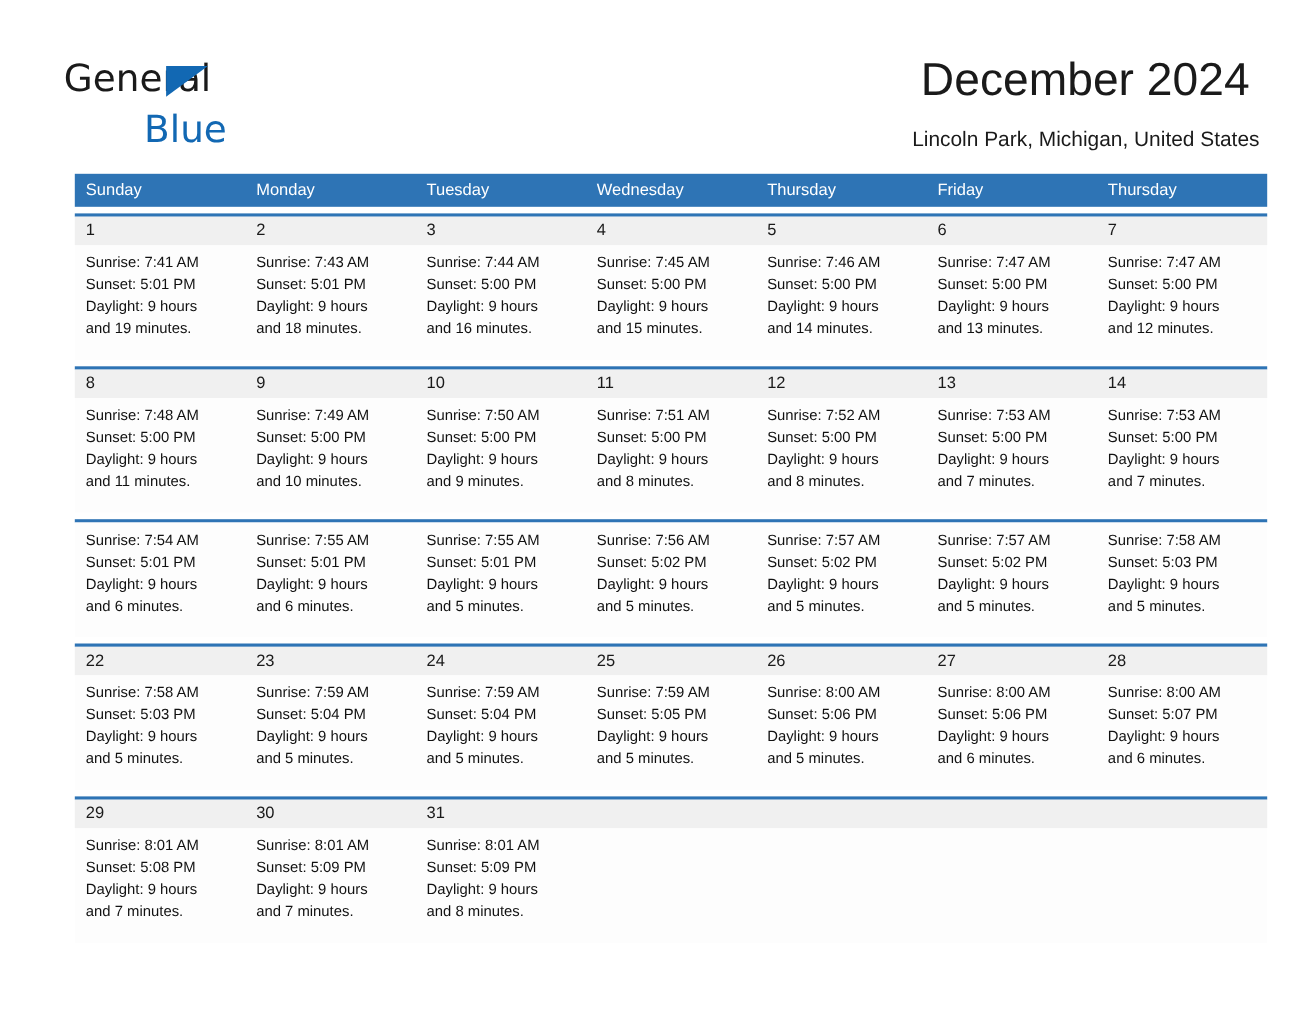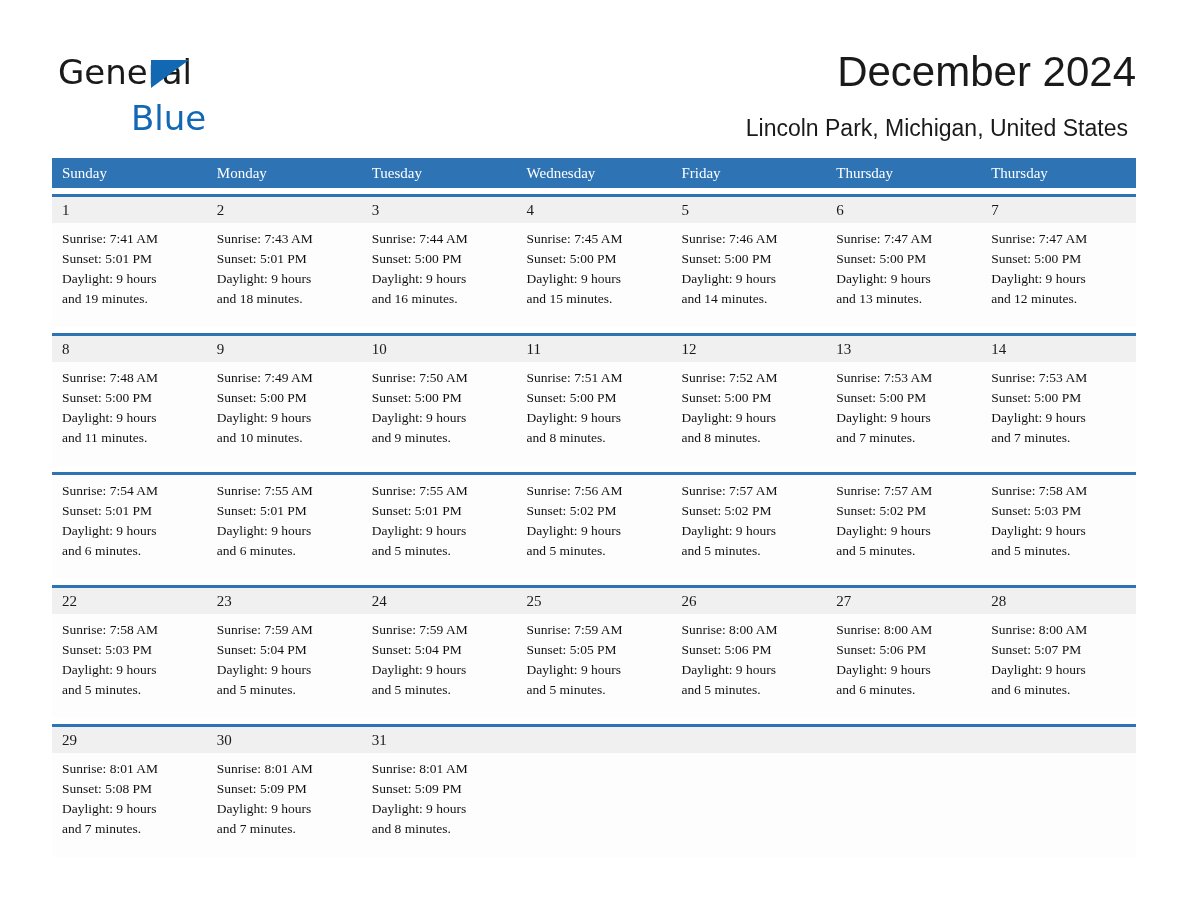--- a/index.html
+++ b/index.html
@@ -78,37 +78,36 @@
     font-size: 42px;
     font-weight: 400;
     color: #1a1a1a;
     letter-spacing: 0px;
     text-align: left;
     line-height: 50px;
     white-space: nowrap;
   }
   .subtitle {
     position: absolute;
-    right: 60px;
+    right: 43px;
     top: 114px;
-    font-size: 23px;
+    font-size: 19px;
     font-weight: 400;
     color: #1a1a1a;
     text-align: center;
     line-height: 28px;
     white-space: nowrap;
   }
 
   
   .calendar {
     position: absolute;
-    left: 52px;
+    left: 68px;
     top: 158px;
     width: 1084px;
-    font-family: Liberation Serif, serif;
   }
 
   .dow-row {
     display: flex;
     background: #2e74b5;
     height: 30px;
   }
   .dow-cell {
     flex: 1 1 0;
     color: #ffffff;
@@ -176,22 +175,22 @@
     <div class="subtitle">Lincoln Park, Michigan, United States</div>
   </div>
 
   <div class="calendar">
 
     <div class="dow-row">
       <div class="dow-cell">Sunday</div>
       <div class="dow-cell">Monday</div>
       <div class="dow-cell">Tuesday</div>
       <div class="dow-cell">Wednesday</div>
+      <div class="dow-cell">Thursday</div>
       <div class="dow-cell">Friday</div>
-      <div class="dow-cell">Thursday</div>
       <div class="dow-cell">Thursday</div>
     </div>
 
     <div class="week">
       <div class="num-row">
         <div class="num-cell">1</div>
         <div class="num-cell">2</div>
         <div class="num-cell">3</div>
         <div class="num-cell">4</div>
         <div class="num-cell">5</div>

